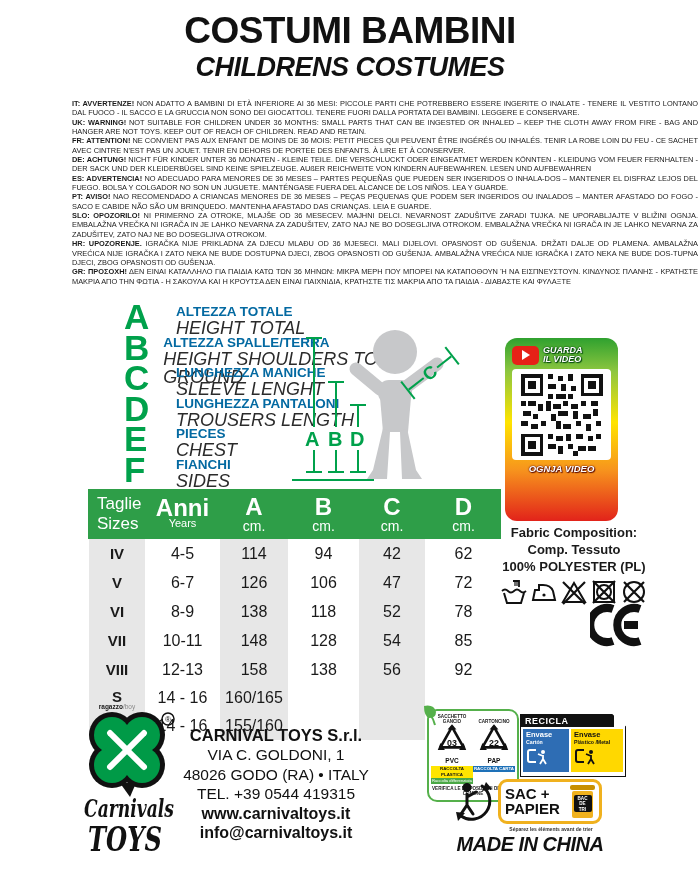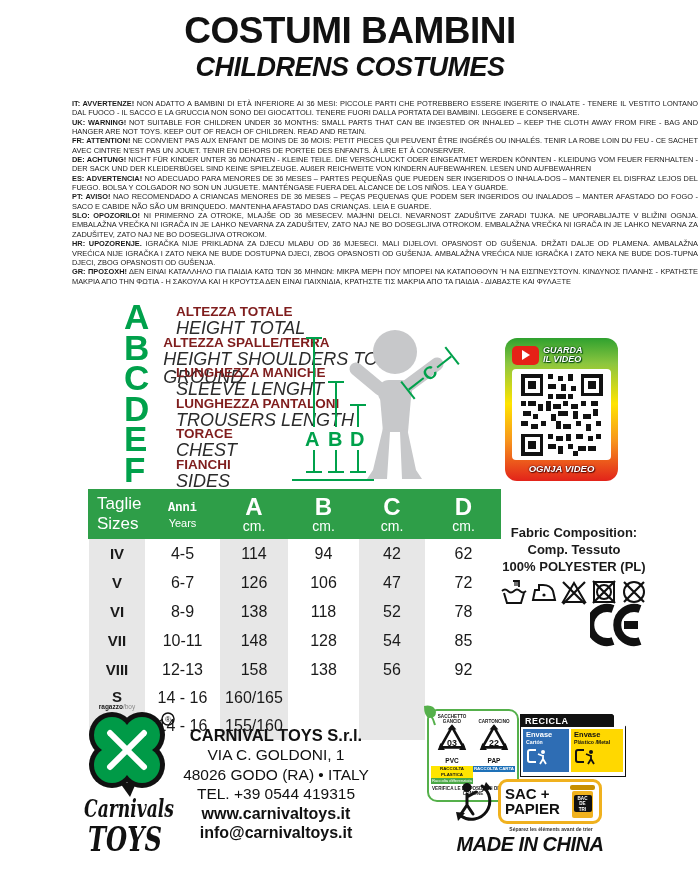--- a/index.html
+++ b/index.html
@@ -15,37 +15,37 @@
   
   .warnings{position:absolute;left:72px;top:99px;width:626px;
             font-size:7.4px;line-height:9.35px;text-align:justify;color:#1a1a1a;}
   .warnings p{margin:0;}
   .wprefix{font-weight:bold;}
 
   
   .legend{position:absolute;left:124px;top:302px;width:265px;}
   .legend-item{display:flex;align-items:flex-start;height:30.6px;}
   .legend-letter{width:52px;font-size:35px;line-height:30px;font-weight:bold;color:#00A14B;}
-  .legend-it{font-size:13.5px;font-weight:bold;line-height:14.5px;color:#7f1d1d;}
+  .legend-it{font-size:13.5px;font-weight:bold;line-height:14.5px;color:#0369a1;}
   .legend-en{font-size:18px;font-style:italic;line-height:13.5px;color:#2b2b2b;}
 
   
   .mline,.mcap,.baseline{position:absolute;background:#00A14B;}
   .mline{width:2px;}
   .mcap{height:2px;width:16px;}
   .baseline{height:2px;}
   .mletter{position:absolute;font-size:20px;font-weight:bold;color:#00A14B;}
   .cbracket{position:absolute;left:401px;top:362px;width:54px;height:22px;
             transform:rotate(-38deg);display:flex;align-items:center;
             border-left:2.5px solid #00A14B;border-right:2.5px solid #00A14B;}
   .cbracket .cline{flex:1;height:2.5px;background:#00A14B;}
   .cbracket .cletter{font-size:18px;font-weight:bold;color:#00A14B;padding:0 2px;line-height:10px;}
 
   
-  .qr-badge{position:absolute;left:505px;top:338px;width:113px;height:143px;border-radius:12px;
+  .qr-badge{position:absolute;left:505px;top:338px;width:113px;height:183px;border-radius:12px;
             box-sizing:border-box;padding:5px 7px;
             background:linear-gradient(180deg,#2fa12f 0%,#8cc63f 18%,#ffe400 46%,#f7941d 72%,#e2231a 100%);}
   .qr-top{display:flex;align-items:center;gap:4px;height:24px;}
   .yt-icon{width:27px;height:19px;background:#e62117;border-radius:5px;flex:0 0 auto;
            display:flex;align-items:center;justify-content:center;}
   .yt-icon::after{content:"";width:0;height:0;border-left:8px solid #fff;
                   border-top:5px solid transparent;border-bottom:5px solid transparent;}
   .qr-top-text{font-size:9px;font-weight:bold;color:#fff;line-height:9.5px;font-style:italic;
                text-shadow:0 0 1px #06480f,0 0 2px #06480f,1px 1px 1px #06480f;}
   .qr-box{width:99px;height:91px;background:#fff;border-radius:4px;margin-top:2px;
@@ -53,21 +53,21 @@
   .qr-bottom{margin-top:3px;text-align:center;font-size:9.5px;font-weight:bold;color:#fff;font-style:italic;
              text-shadow:0 0 1px #5d0c06,0 0 2px #5d0c06,1px 1px 1px #5d0c06;}
 
   
   .size-table{position:absolute;left:87px;top:489px;}
   table{border-collapse:collapse;table-layout:fixed;width:413px;}
   thead th{background:#2E9E48;color:#fff;font-weight:bold;vertical-align:middle;padding:0;}
   th .th-big{display:block;font-size:24px;line-height:24px;}
   th .th-small{display:block;font-size:14px;line-height:15px;font-weight:normal;}
   th.th-sizes{text-align:left;padding-left:9px;font-size:17px;line-height:20px;font-weight:normal;}
-  th.th-years .th-line1{display:block;font-size:12px;line-height:18px;font-family:Liberation Mono, monospace;}
+  th.th-years .th-line1{display:block;font-size:24px;line-height:18px;}
   th.th-years .th-line2{display:block;font-size:11px;line-height:12px;font-weight:normal;}
   tbody td{text-align:center;font-size:16px;height:27px;border-left:2.5px solid #fff;border-right:2.5px solid #fff;color:#1a1a1a;}
   tbody td.shade{background:#E7E7E7;}
   tbody td.size-col{font-weight:bold;font-size:15px;}
   .size-sub{display:block;font-size:6.5px;line-height:5px;font-weight:bold;margin-top:-1px;}
   .size-sub .light{font-weight:normal;color:#8a8a8a;}
   tr.srow td{height:26px;}
 
   
   .fabric{position:absolute;left:496px;top:524px;width:156px;text-align:center;}
@@ -162,21 +162,21 @@
       <span><span class="legend-it">LUNGHEZZA MANICHE</span><br>
             <span class="legend-en">SLEEVE LENGHT</span></span>
     </div>
     <div class="legend-item">
       <span class="legend-letter">D</span>
       <span><span class="legend-it">LUNGHEZZA PANTALONI</span><br>
             <span class="legend-en">TROUSERS LENGTH</span></span>
     </div>
     <div class="legend-item">
       <span class="legend-letter">E</span>
-      <span><span class="legend-it">TORACE</span><br>
+      <span><span class="legend-it">PIECES</span><br>
             <span class="legend-en">CHEST</span></span>
     </div>
     <div class="legend-item">
       <span class="legend-letter">F</span>
       <span><span class="legend-it">FIANCHI</span><br>
             <span class="legend-en">SIDES</span></span>
     </div>
   </div>
 
   <svg class="figure" style="position:absolute;left:340px;top:326px;" width="132" height="164" viewBox="0 0 132 164">

